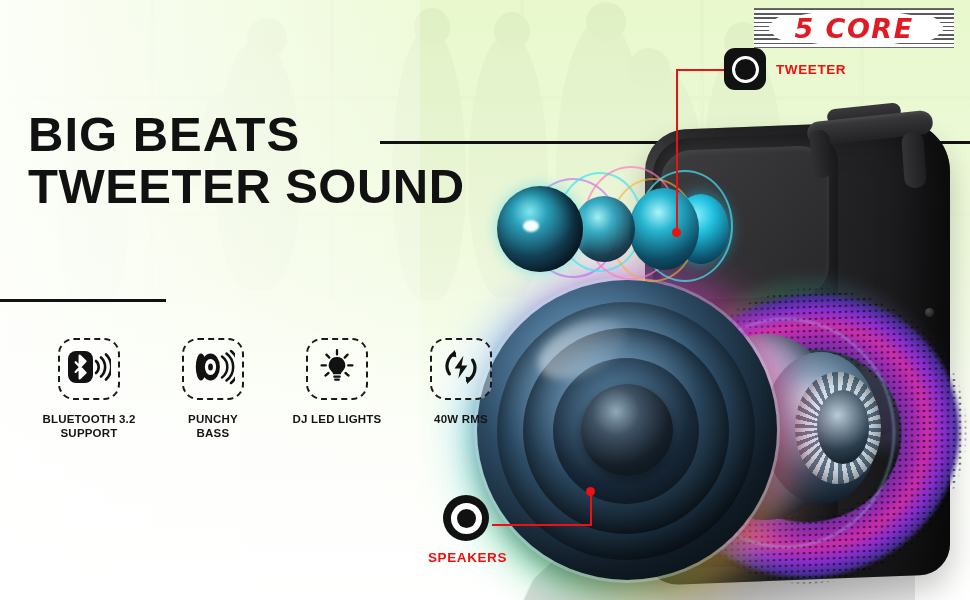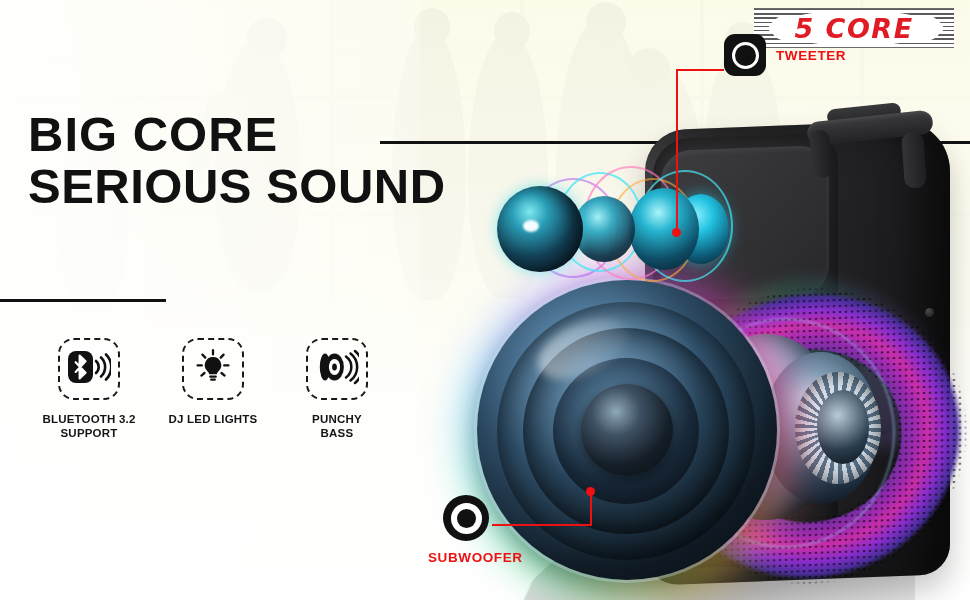--- a/index.html
+++ b/index.html
@@ -3,21 +3,21 @@
 <meta charset="utf-8">
 <style>
   * { margin:0; padding:0; box-sizing:border-box; }
   html,body { background:#fff; }
   body { font-family:"Liberation Sans", sans-serif; }
 
   #banner {
     position:relative;
     width:970px; height:600px;
     overflow:hidden;
-    background:#fef9c3;
+    background:#bef264;
   }
 
   
   .bg-photo {
     position:absolute; inset:0;
     overflow:hidden;
     filter:grayscale(1);
     opacity:.30;
   }
   .bg-photo .wall {
@@ -368,21 +368,21 @@
     filter:blur(.2px);
   }
   .tw-ring.r1 { left:60px; top:8px;  width:86px;  height:100px; border-color:rgba(70,230,245,.75); }
   .tw-ring.r2 { left:86px; top:2px;  width:96px;  height:114px; border-color:rgba(255,120,190,.65); }
   .tw-ring.r3 { left:112px; top:14px; width:88px; height:104px; border-color:rgba(255,170,60,.6); }
   .tw-ring.r4 { left:140px; top:6px;  width:96px;  height:112px; border-color:rgba(70,230,245,.7); }
   .tw-ring.r5 { left:30px;  top:14px; width:92px;  height:100px; border-color:rgba(180,90,240,.55); }
 
   
   .callout-tweeter {
-    position:absolute; left:724px; top:34px;
+    position:absolute; left:724px; top:48px;
     display:flex; align-items:center; gap:10px;
   }
   .icon-sq {
     width:42px; height:42px; border-radius:11px;
     background:#111; display:flex; align-items:center; justify-content:center;
   }
   .icon-sq .ring {
     width:27px; height:27px; border-radius:50%;
     border:3px solid #fff;
     display:flex; align-items:center; justify-content:center;
@@ -473,22 +473,22 @@
   <div class="wash-left"></div>
 
   <div class="logo">
     <div class="stripes"></div>
     <div class="cloud"></div>
     <div class="logo-text">5 CORE</div>
   </div>
 
   <div class="rule-top"></div>
   <div class="headline">
-    <div class="hl-1">BIG CORE</div>
-    <div class="hl-3">SERIOUS SOUND</div>
+    <div class="hl-1">BIG BEATS</div>
+    <div class="hl-3">TWEETER SOUND</div>
   </div>
   <div class="rule-bottom"></div>
 
   <div class="product">
     <div class="floor-shadow"></div>
 
     <div class="cab"></div>
     <div class="cab-front"></div>
     <div class="cab-bevel"></div>
 
@@ -548,55 +548,69 @@
             <path d="M12.6 5.5 L18.6 11.3 L12.6 17 L12.6 5.5 Z M12.6 28.5 L18.6 22.7 L12.6 17 L12.6 28.5 Z
                      M8.6 12.2 L18.6 22.7 M8.6 22.0 L18.6 11.3" fill="#fff" stroke="#fff" stroke-width="2.1" stroke-linecap="round" stroke-linejoin="round"></path>
             <path d="M29 11 A8 8 0 0 1 29 23" stroke="#111" stroke-width="2.6" fill="none" stroke-linecap="round"></path>
             <path d="M34 7.5 A13 13 0 0 1 34 26.5" stroke="#111" stroke-width="2.6" fill="none" stroke-linecap="round"></path>
             <path d="M39 4.5 A17.5 17.5 0 0 1 39 29.5" stroke="#111" stroke-width="2.6" fill="none" stroke-linecap="round"></path>
           </svg>
         </span>
       </div>
       <div class="cap">BLUETOOTH 3.2
 SUPPORT</div>
-    </div>
-
-    <div class="feature">
-      <div class="box">
-        <span>
-          <svg width="40" height="40" viewBox="0 0 40 40">
-            <path d="M20 10 a8.2 8.2 0 0 1 5.4 14.4 c-1 .9-1.4 1.7-1.5 2.9 h-7.8 c-.1-1.2-.5-2-1.5-2.9 A8.2 8.2 0 0 1 20 10 Z" fill="#111"></path>
-            <rect x="16.2" y="28.6" width="7.6" height="2.1" rx="1" fill="#111"></rect>
-            <rect x="17.1" y="31.6" width="5.8" height="2.1" rx="1" fill="#111"></rect>
-            <path d="M20 3.2 v4.2 M9.4 7.6 l2.9 3 M30.6 7.6 l-2.9 3 M4.6 18.4 h4.2 M31.2 18.4 h4.2
-                     M8.4 28.6 l3.1-2.6 M31.6 28.6 l-3.1-2.6" stroke="#111" stroke-width="2.3" stroke-linecap="round"></path>
-          </svg>
-        </span>
-      </div>
-      <div class="cap">DJ LED LIGHTS</div>
     </div>
 
     <div class="feature">
       <div class="box">
         <span>
           <svg width="44" height="38" viewBox="0 0 44 38">
             <ellipse cx="10" cy="19" rx="5.2" ry="13.4" fill="#111"></ellipse>
             <ellipse cx="19.5" cy="19" rx="9.4" ry="13.4" fill="#111"></ellipse>
             <ellipse cx="19.5" cy="19" rx="5.6" ry="8" fill="#fff"></ellipse>
             <ellipse cx="19.5" cy="19" rx="2.4" ry="3.6" fill="#111"></ellipse>
             <path d="M31 8.5 A13 13 0 0 1 31 29.5" stroke="#111" stroke-width="2.5" fill="none" stroke-linecap="round"></path>
             <path d="M35.5 5.5 A17 17 0 0 1 35.5 32.5" stroke="#111" stroke-width="2.5" fill="none" stroke-linecap="round"></path>
             <path d="M40 3 A21 21 0 0 1 40 35" stroke="#111" stroke-width="2.5" fill="none" stroke-linecap="round"></path>
           </svg>
         </span>
       </div>
       <div class="cap">PUNCHY
 BASS</div>
     </div>
 
+    <div class="feature">
+      <div class="box">
+        <span>
+          <svg width="40" height="40" viewBox="0 0 40 40">
+            <path d="M20 10 a8.2 8.2 0 0 1 5.4 14.4 c-1 .9-1.4 1.7-1.5 2.9 h-7.8 c-.1-1.2-.5-2-1.5-2.9 A8.2 8.2 0 0 1 20 10 Z" fill="#111"></path>
+            <rect x="16.2" y="28.6" width="7.6" height="2.1" rx="1" fill="#111"></rect>
+            <rect x="17.1" y="31.6" width="5.8" height="2.1" rx="1" fill="#111"></rect>
+            <path d="M20 3.2 v4.2 M9.4 7.6 l2.9 3 M30.6 7.6 l-2.9 3 M4.6 18.4 h4.2 M31.2 18.4 h4.2
+                     M8.4 28.6 l3.1-2.6 M31.6 28.6 l-3.1-2.6" stroke="#111" stroke-width="2.3" stroke-linecap="round"></path>
+          </svg>
+        </span>
+      </div>
+      <div class="cap">DJ LED LIGHTS</div>
+    </div>
+
+    <div class="feature">
+      <div class="box">
+        <span>
+          <svg width="40" height="40" viewBox="0 0 40 40">
+            <path d="M31.6 13.2 A14 14 0 0 1 26.5 33.4" stroke="#111" stroke-width="3.2" fill="none" stroke-linecap="round"></path>
+            <path d="M8.4 26.8 A14 14 0 0 1 13.5 6.6" stroke="#111" stroke-width="3.2" fill="none" stroke-linecap="round"></path>
+            <path d="M13.8 3 l1.6 7.2 l-7.3 -1.2 Z" fill="#111"></path>
+            <path d="M26.2 37 l-1.6 -7.2 l7.3 1.2 Z" fill="#111"></path>
+            <path d="M22.4 8.8 L13.6 21.4 h5.6 l-1.8 9.8 L26.4 18.4 h-5.8 Z" fill="#111"></path>
+          </svg>
+        </span>
+      </div>
+      <div class="cap">40W RMS</div>
+    </div>
 
   </div>
 
   <div class="lead-tw-h"></div>
   <div class="lead-tw-v"></div>
   <div class="lead-tw-dot"></div>
   <div class="callout-tweeter">
     <div class="icon-sq">
       <div class="ring">
           <div class="dot"></div>
@@ -607,16 +621,16 @@
 
   <div class="lead-sub-h"></div>
   <div class="lead-sub-v"></div>
   <div class="lead-sub-dot"></div>
   <div class="callout-sub">
     <div class="icon-circ">
       <div class="ring2">
           <div class="dot2"></div>
         </div>
     </div>
-    <div class="callout-label">SUBWOOFER</div>
+    <div class="callout-label">SPEAKERS</div>
   </div>
 
 </div>
 
 </body></html>

